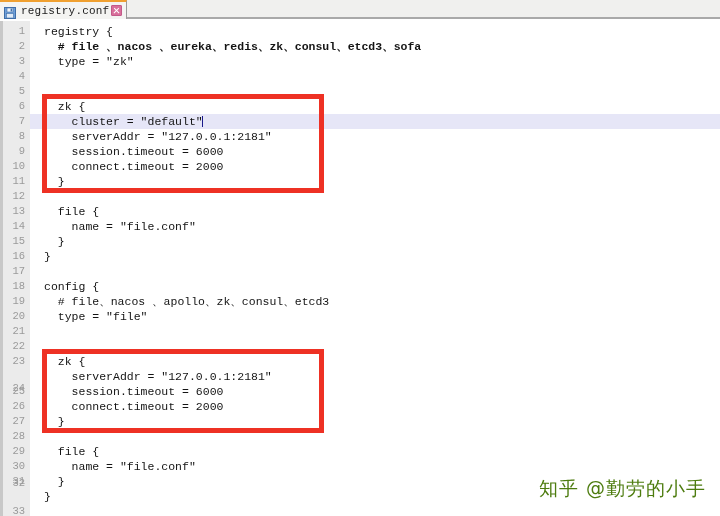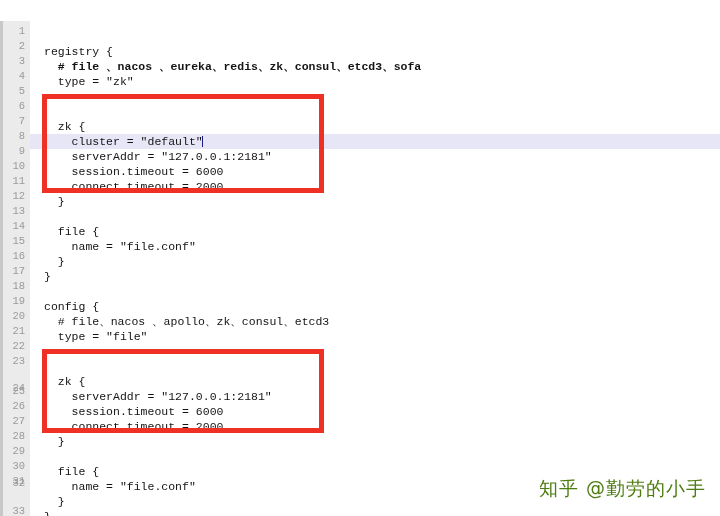--- a/index.html
+++ b/index.html
@@ -124,21 +124,20 @@
     left: 0;
     width: 690px;
     height: 15px;
     line-height: 15px;
     white-space: pre;
     font-family: "Liberation Mono", monospace;
     font-size: 11.5px;
     color: #141414;
     padding-left: 14px;
     box-sizing: border-box;
-    margin-top: 20px;
   }
   .code-line.current {
     background: #e6e6f7;
   }
   .caret {
     display: inline-block;
     width: 1px;
     height: 11px;
     background: #1a1a8a;
     vertical-align: -2px;
@@ -164,20 +163,34 @@
     letter-spacing: 1px;
     white-space: nowrap;
     user-select: none;
   }
 </style>
 </head>
 <body>
 
 <div id="app">
 
+  <div class="tabbar">
+    <div class="tab" id="tab-registry-conf">
+      <span class="tab-icon">
+        <svg width="12" height="12" viewBox="0 0 12 12" xmlns="http://www.w3.org/2000/svg">
+          <rect x="0.5" y="0.5" width="11" height="11" fill="#6f9fd8" stroke="#3f6ea8" stroke-width="1"></rect>
+          <rect x="3" y="1" width="6" height="4" fill="#eef4fb" stroke="#3f6ea8" stroke-width="0.6"></rect>
+          <rect x="6.6" y="1.6" width="1.6" height="2.8" fill="#3f6ea8"></rect>
+          <rect x="2.5" y="6.5" width="7" height="4.5" fill="#dfeaf6" stroke="#3f6ea8" stroke-width="0.6"></rect>
+        </svg>
+      </span>
+      <span class="tab-label">registry.conf</span>
+      <span class="tab-close"></span>
+    </div>
+  </div>
 
   <div class="editor">
     <div class="gutter" id="gutter">
         <div class="gutter-num" style="top: 3px;">1</div>
         <div class="gutter-num" style="top: 18px;">2</div>
         <div class="gutter-num" style="top: 33px;">3</div>
         <div class="gutter-num" style="top: 48px;">4</div>
         <div class="gutter-num" style="top: 63px;">5</div>
         <div class="gutter-num" style="top: 78px;">6</div>
         <div class="gutter-num" style="top: 93px;">7</div>

